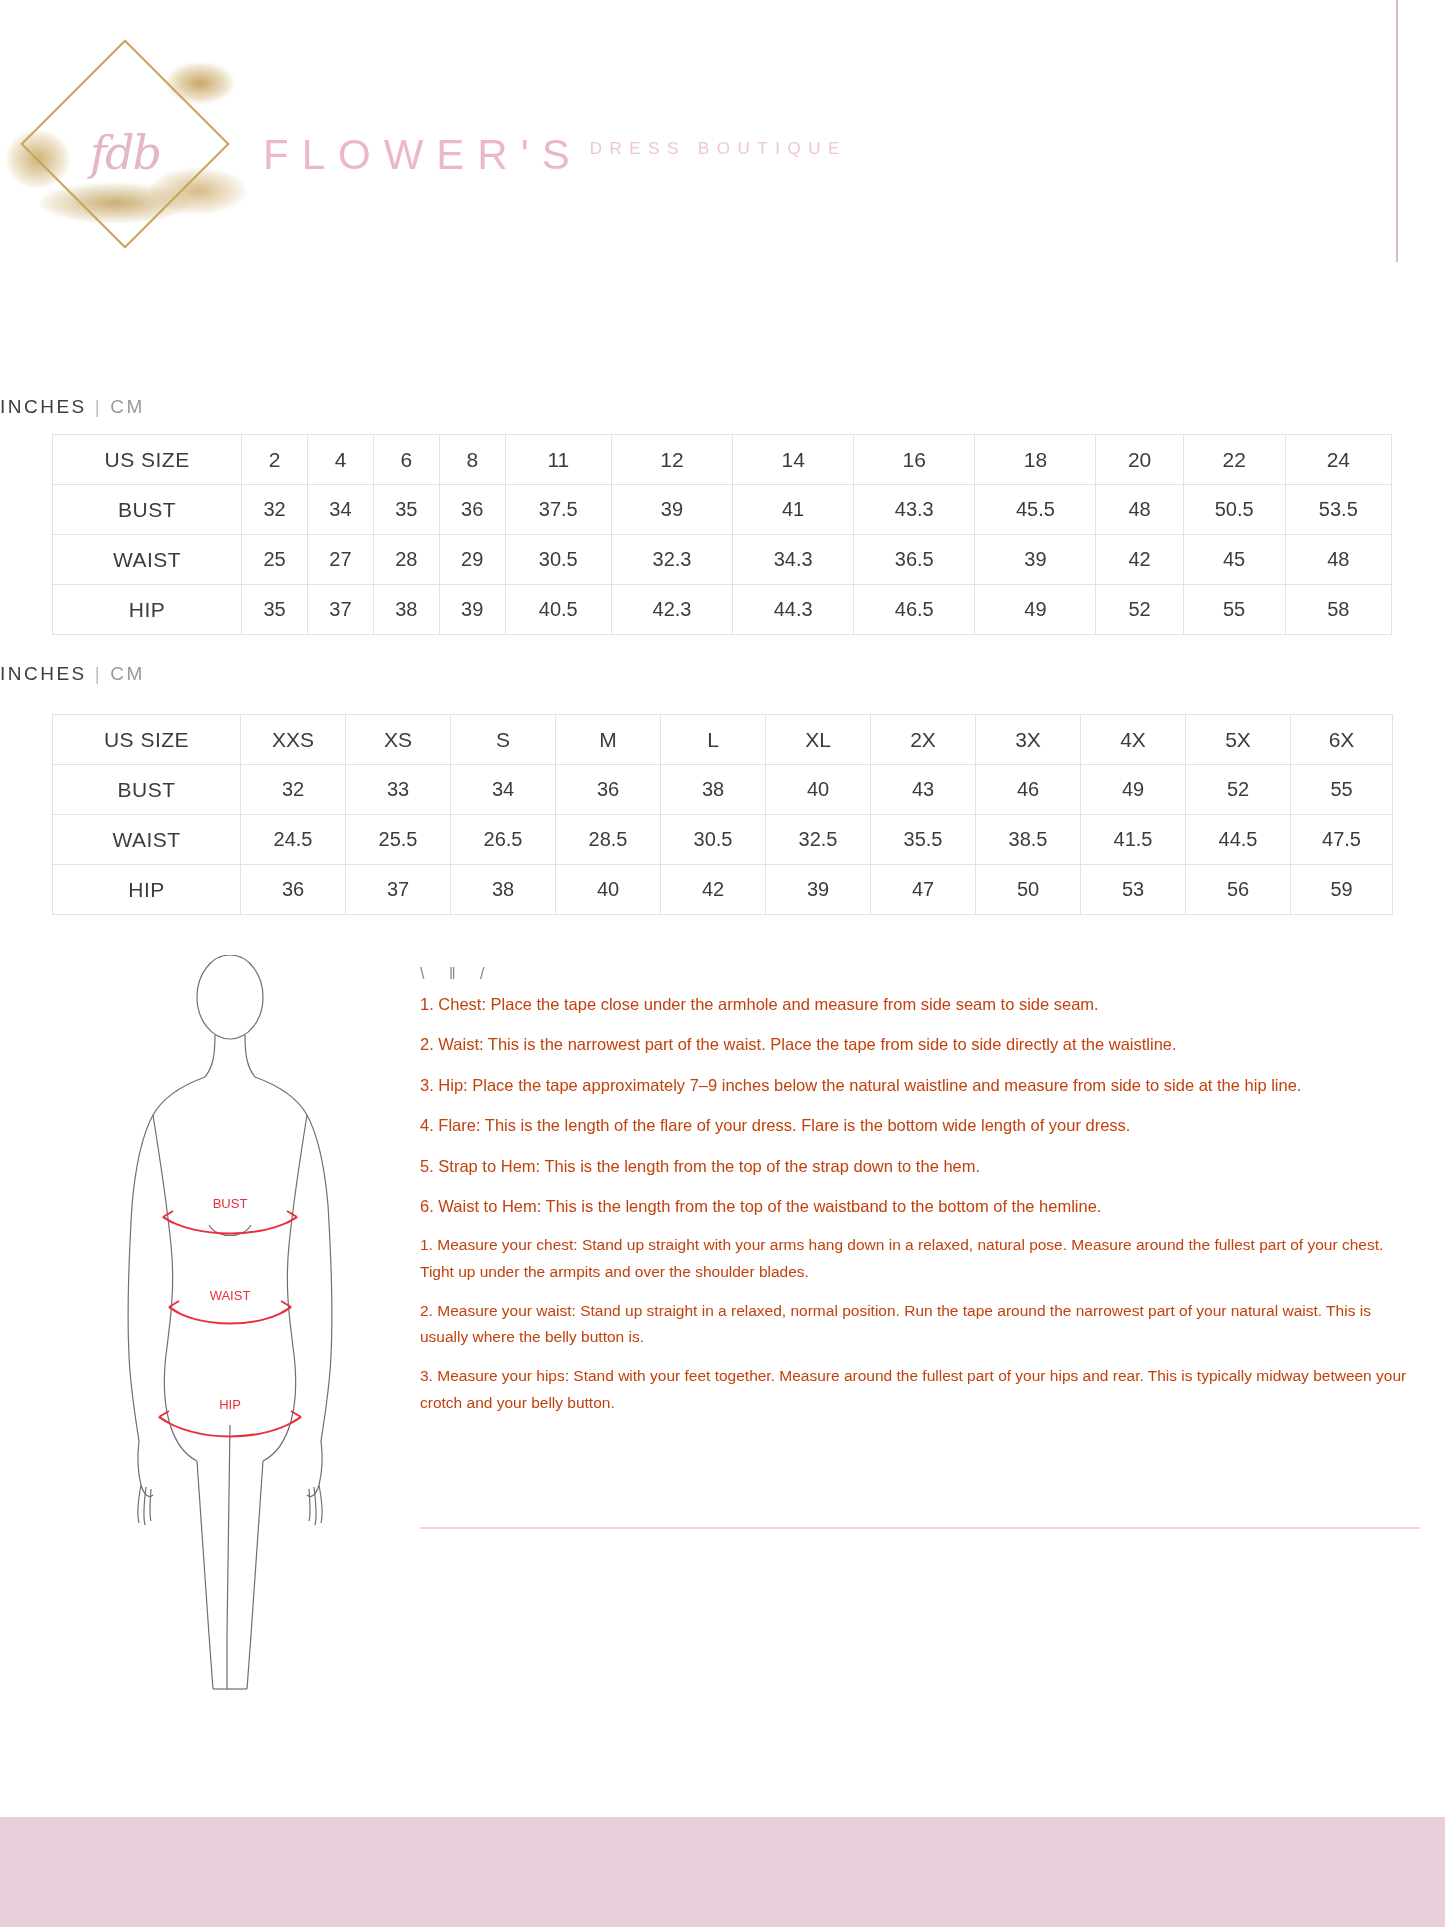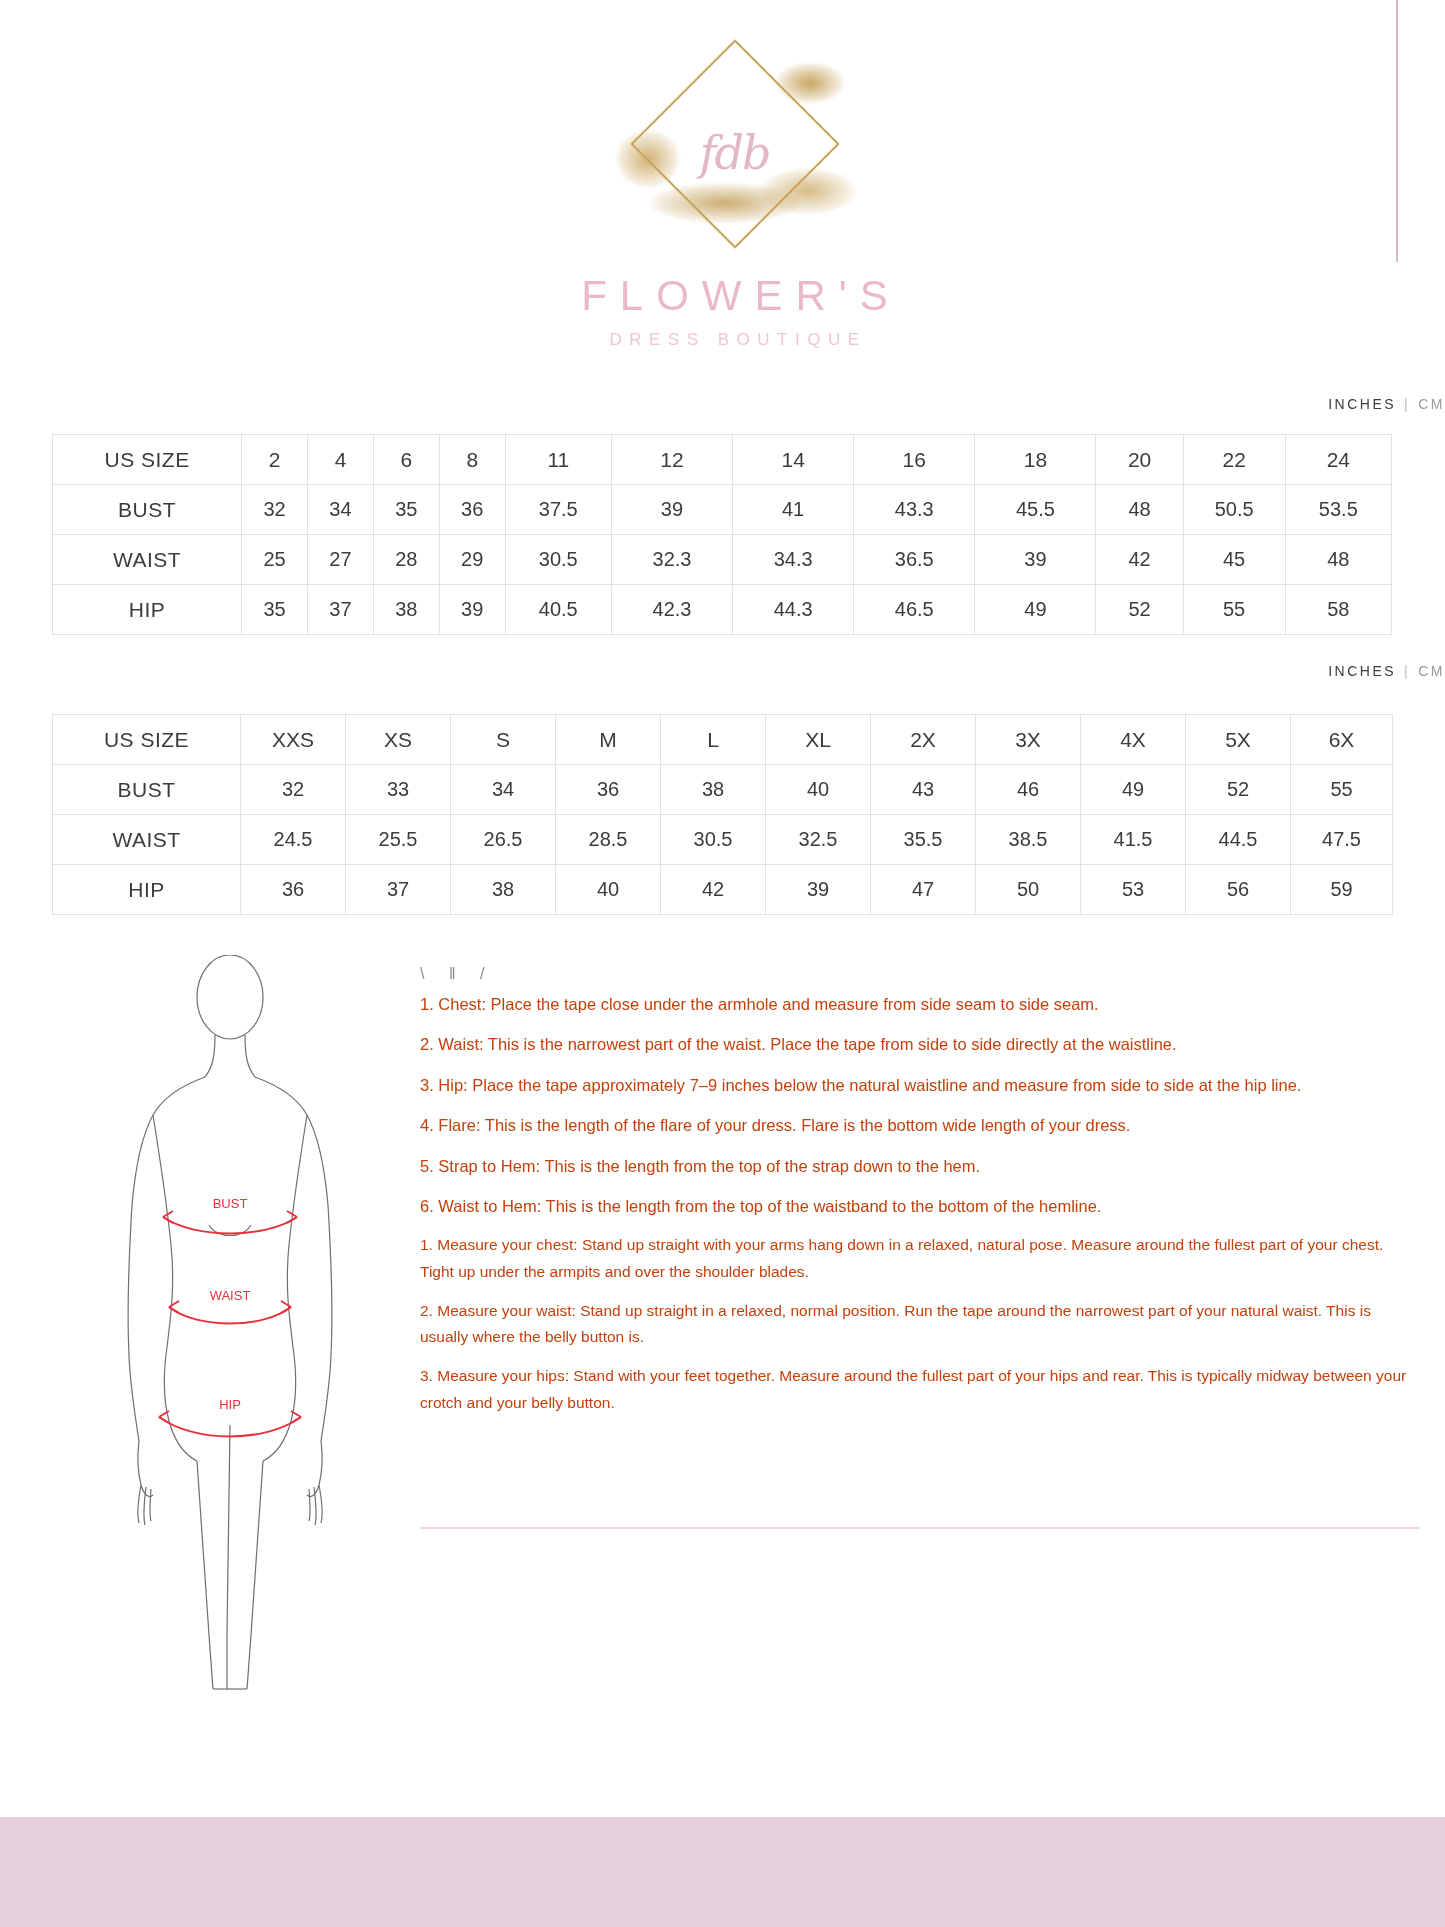--- a/index.html
+++ b/index.html
@@ -31,23 +31,21 @@
     background: #d9b8c6;
   }
 
   
   .logo-block {
     position: absolute;
     left: 0;
     right: 0;
     top: 38px;
     display: flex;
-    flex-direction: column;
     align-items: center;
-    padding-left: 24px;
   }
   .logo-mark {
     position: relative;
     width: 250px;
     height: 212px;
   }
   .diamond {
     position: absolute;
     left: 50%;
     top: 50%;
@@ -86,22 +84,22 @@
   .brand-sub {
     margin-top: 10px;
     font-size: 17px;
     letter-spacing: 7.5px;
     color: #f0c6d3;
     text-indent: 7px;
   }
 
   
   .unit-head {
-    text-align: right;
-    font-size: 14px;
+    text-align: left;
+    font-size: 19px;
     letter-spacing: 2.5px;
     color: #5a5a5a;
   }
   .unit-head .sel { color: #3c3c3c; }
   .unit-head .sep { color: #bdbdbd; padding: 0 8px; }
   .unit-head .alt { color: #9a9a9a; }
 
   
   table.size-table {
     border-collapse: collapse;

